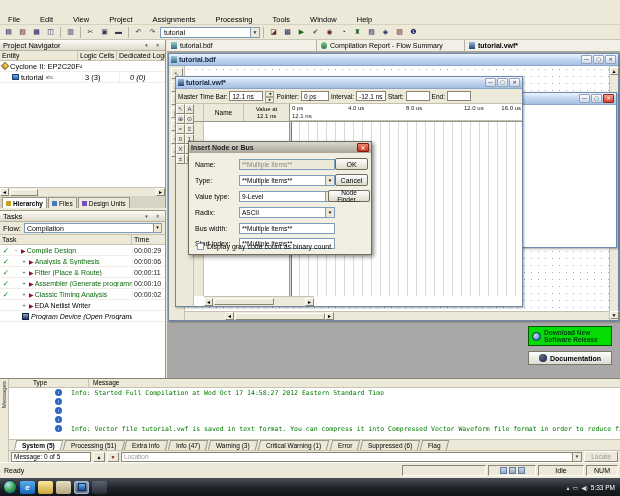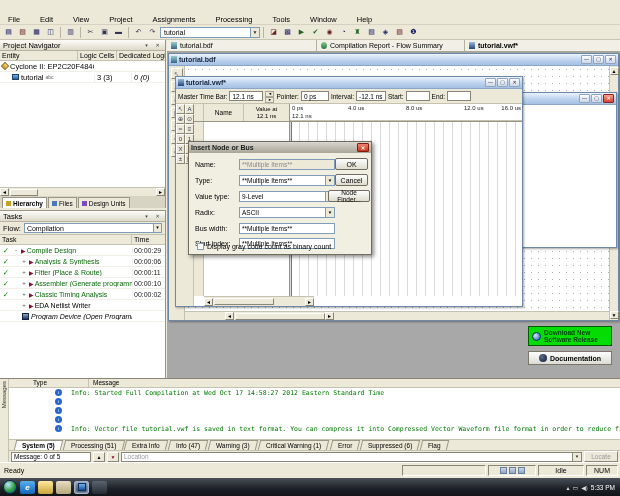--- a/index.html
+++ b/index.html
@@ -31,21 +31,21 @@
   .gh-cell{padding:1px 2px;border-right:1px solid #c6c2b2;white-space:nowrap;overflow:hidden;}
   .raised{border:1px solid;border-color:#fff #8a8677 #8a8677 #fff;background:#ece9d8;}
   .sunk{border:1px solid;border-color:#8a8677 #fff #fff #8a8677;}
 
   
   .pn{position:absolute;left:0;top:40px;width:166px;height:168px;background:#fff;border-right:1px solid #9a9686;display:flex;flex-direction:column;}
   .pn-body{flex:1;position:relative;background:#fff;overflow:hidden;}
   .tree-row{display:flex;align-items:center;height:11px;font-size:7.5px;border-bottom:1px solid #f0eee6;}
   .tr-label{flex:1;display:flex;align-items:center;gap:2px;overflow:hidden;white-space:nowrap;padding-left:2px;}
   .tr-c1{width:37px;border-left:1px solid #eee;padding-left:2px;}
-  .tr-c2{width:34px;border-left:1px solid #eee;padding-left:2px;font-style:italic;}
+  .tr-c2{width:46px;border-left:1px solid #eee;padding-left:10px;font-style:italic;}
   .diamond{width:6px;height:6px;background:linear-gradient(#ffe27a,#c89018);transform:rotate(45deg);border:1px solid #8a6a10;flex:none;}
   .chip{width:7px;height:6px;background:linear-gradient(#7ab0e8,#2b62a8);border:1px solid #1c4070;flex:none;}
   .abc{font-size:5px;color:#666;}
   .pn-hscroll{height:9px;background:#ece9d8;border-top:1px solid #c6c2b2;display:flex;align-items:center;}
   .sc-btn{width:9px;height:8px;font-size:5px;line-height:7px;text-align:center;}
   .sc-thumb{width:28px;height:7px;margin-left:1px;}
   .pn-tabs{height:12px;background:#d8d4c4;display:flex;align-items:flex-end;padding-left:2px;gap:1px;}
   .pn-tab{height:11px;display:flex;align-items:center;gap:2px;padding:0 3px;font-size:6.5px;background:#ece9d8;border:1px solid #9a9686;border-bottom:none;white-space:nowrap;}
   .pn-tab.active{background:#fff;font-weight:bold;}
   .mini-ic{width:5px;height:5px;flex:none;}

